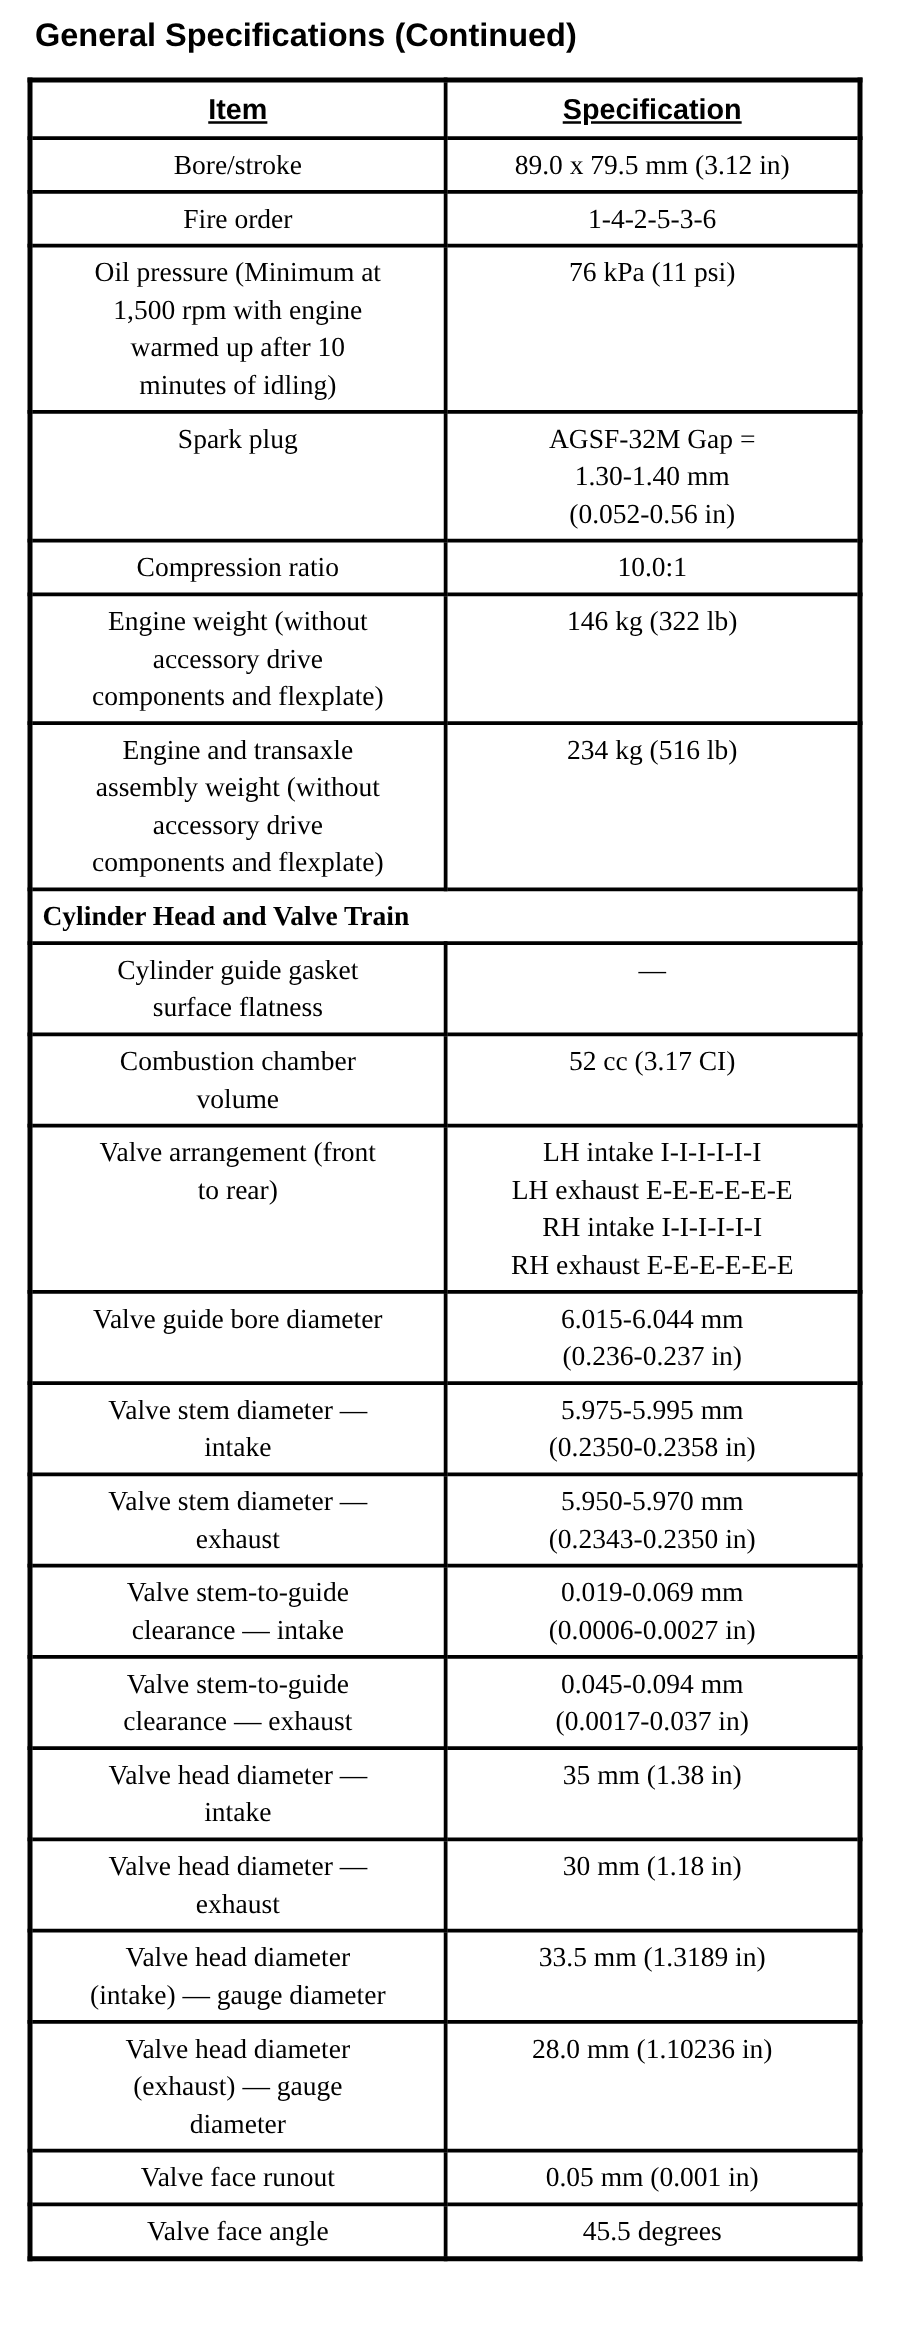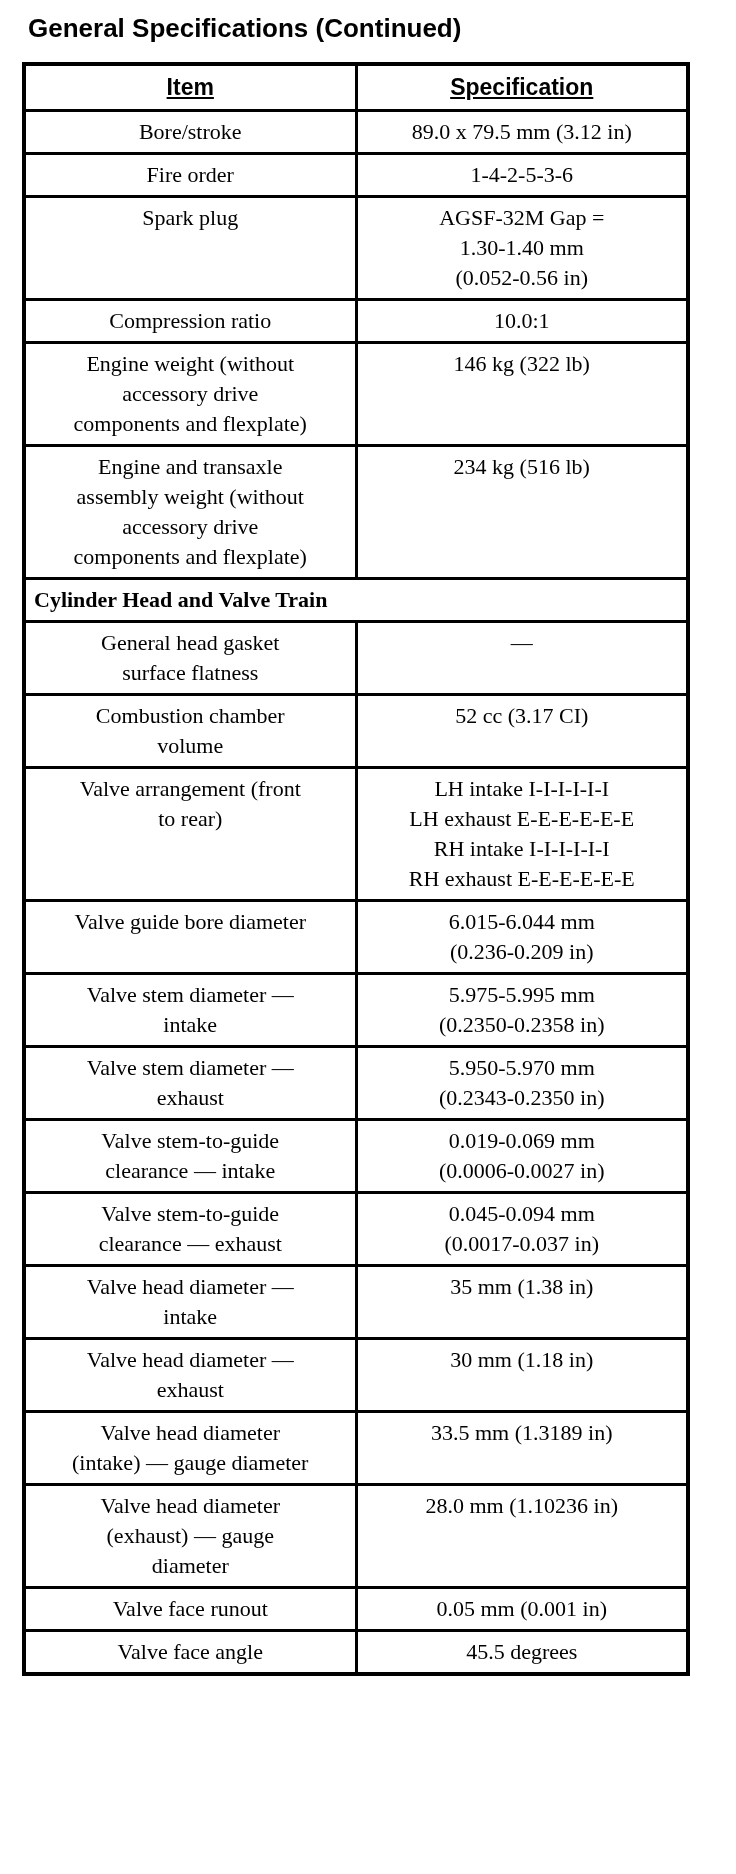--- a/index.html
+++ b/index.html
@@ -73,20 +73,27 @@
   <tbody>
       <tr>
         <td class="item-cell">Bore/stroke</td>
         <td class="spec-cell">89.0 x 79.5 mm (3.12 in)</td>
       </tr>
       <tr>
         <td class="item-cell">Fire order</td>
         <td class="spec-cell">1-4-2-5-3-6</td>
       </tr>
       <tr>
+        <td class="item-cell">Oil pressure (Minimum at
+1,500 rpm with engine
+warmed up after 10
+minutes of idling)</td>
+        <td class="spec-cell">76 kPa (11 psi)</td>
+      </tr>
+      <tr>
         <td class="item-cell">Spark plug</td>
         <td class="spec-cell">AGSF-32M Gap =
 1.30-1.40 mm
 (0.052-0.56 in)</td>
       </tr>
       <tr>
         <td class="item-cell">Compression ratio</td>
         <td class="spec-cell">10.0:1</td>
       </tr>
       <tr>
@@ -99,41 +106,41 @@
         <td class="item-cell">Engine and transaxle
 assembly weight (without
 accessory drive
 components and flexplate)</td>
         <td class="spec-cell">234 kg (516 lb)</td>
       </tr>
       <tr>
         <td class="section-cell" colspan="2">Cylinder Head and Valve Train</td>
       </tr>
       <tr>
-        <td class="item-cell">General head gasket
+        <td class="item-cell">Cylinder guide gasket
 surface flatness</td>
         <td class="spec-cell">—</td>
       </tr>
       <tr>
         <td class="item-cell">Combustion chamber
 volume</td>
         <td class="spec-cell">52 cc (3.17 CI)</td>
       </tr>
       <tr>
         <td class="item-cell">Valve arrangement (front
 to rear)</td>
         <td class="spec-cell">LH intake I-I-I-I-I-I
 LH exhaust E-E-E-E-E-E
 RH intake I-I-I-I-I-I
 RH exhaust E-E-E-E-E-E</td>
       </tr>
       <tr>
         <td class="item-cell">Valve guide bore diameter</td>
         <td class="spec-cell">6.015-6.044 mm
-(0.236-0.209 in)</td>
+(0.236-0.237 in)</td>
       </tr>
       <tr>
         <td class="item-cell">Valve stem diameter —
 intake</td>
         <td class="spec-cell">5.975-5.995 mm
 (0.2350-0.2358 in)</td>
       </tr>
       <tr>
         <td class="item-cell">Valve stem diameter —
 exhaust</td>

